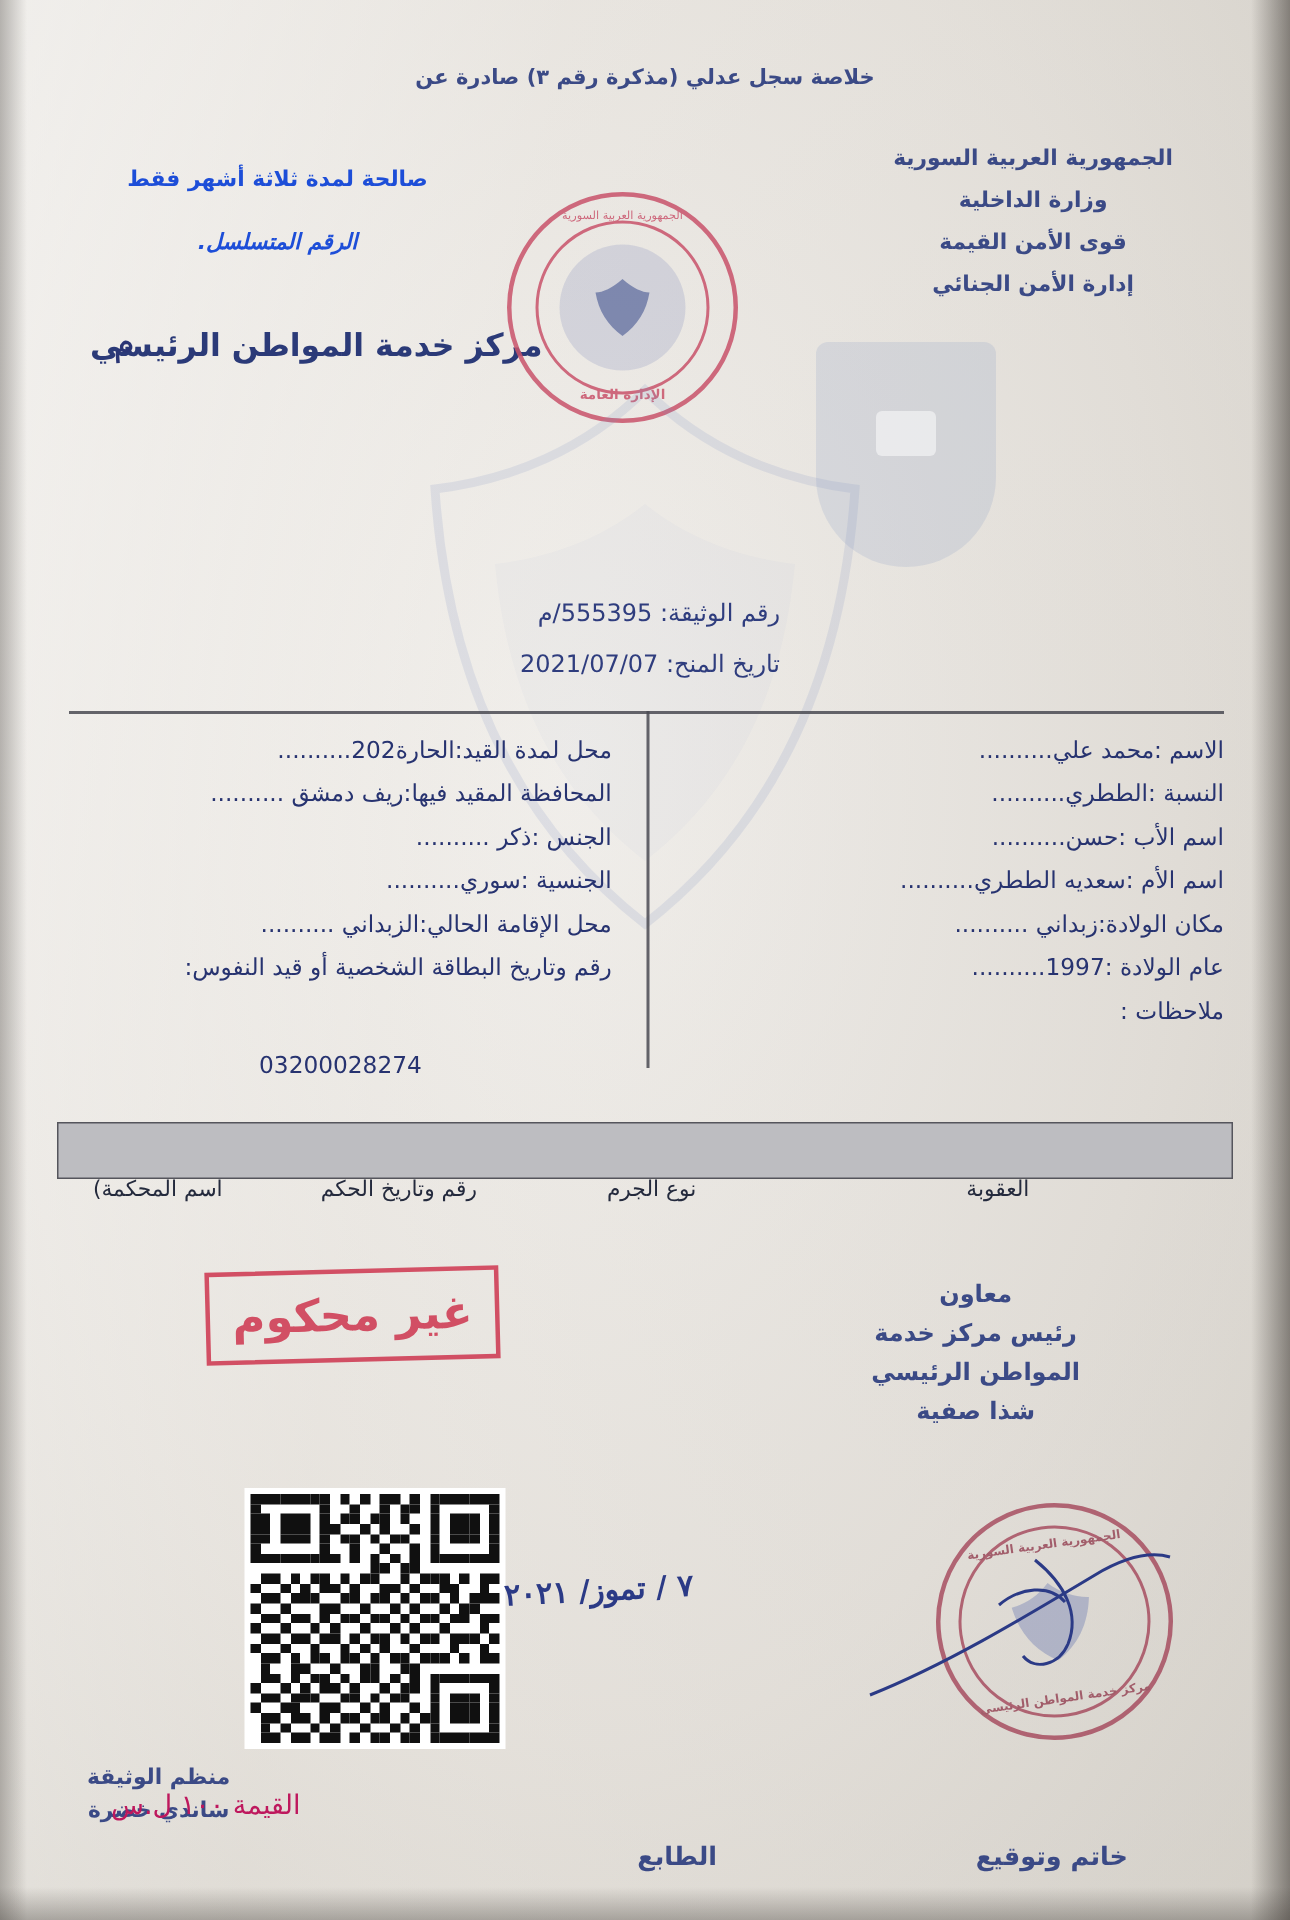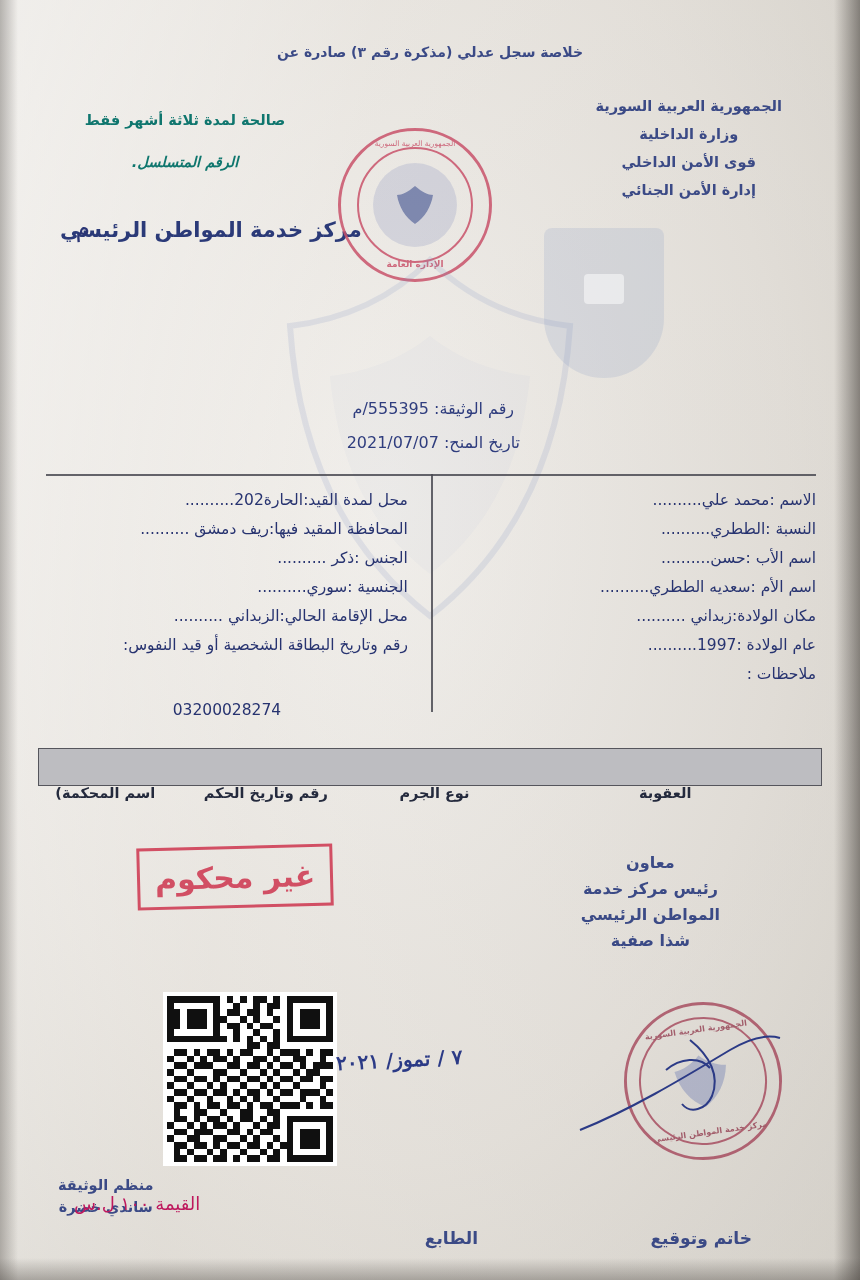--- a/index.html
+++ b/index.html
@@ -67,21 +67,21 @@
     font-weight: bold;
     line-height: 28px;
   }
 
   
   .validity {
     position: absolute;
     top: 105px;
     left: 40px;
     text-align: center;
-    color: #0f766e;
+    color: #1d4ed8;
     font-size: 14.5px;
     font-weight: bold;
     line-height: 30px;
     width: 290px;
   }
   .validity .serial { margin-top: 12px; font-style: italic; }
   .center-name {
     position: absolute;
     top: 218px;
     left: 60px;
@@ -185,21 +185,21 @@
   }
 
   
   .doc-meta {
     position: absolute;
     top: 392px;
     right: 340px;
     color: #2f3d7e;
     font-size: 16px;
     line-height: 34px;
-    text-align: center;
+    text-align: right;
   }
 
   
   .info-area {
     position: absolute;
     top: 474px;
     left: 46px;
     right: 44px;
     height: 245px;
   }
@@ -246,21 +246,21 @@
     flex-direction: row;
     border: 1px solid #55555c;
     background: #bdbdc1;
   }
   .th {
     display: flex;
     align-items: center;
     justify-content: center;
     color: #242a3d;
     font-size: 14.5px;
-    font-weight: bold;
+    font-weight: normal;
     border-left: 1px solid #55555c;
     background: linear-gradient(#cfcfd3, #b3b3b8);
     margin-top: 44px;
   }
   .th:last-child { border-left: none; }
   .th-court { width: 17%; }
   .th-crime { width: 19%; }
   .th-judgement { width: 24%; }
   .th-penalty { width: 40%; }
 
@@ -412,21 +412,21 @@
 
 <div class="page">
 
   <div class="paper-tint"></div>
 
   <div class="doc-title">خلاصة سجل عدلي (مذكرة رقم ٣) صادرة عن</div>
 
   <div class="authority">
     <div>الجمهورية العربية السورية</div>
     <div>وزارة الداخلية</div>
-    <div>قوى الأمن الداخلي</div>
+    <div>قوى الأمن القيمة</div>
     <div>إدارة الأمن الجنائي</div>
   </div>
 
   <div class="validity">
     <div>صالحة لمدة ثلاثة أشهر فقط</div>
     <div class="serial">الرقم المتسلسل.</div>
   </div>
   <div class="center-name">مركز خدمة المواطن الرئيسي</div>
   <div class="handwrite-overlay">م</div>
 

